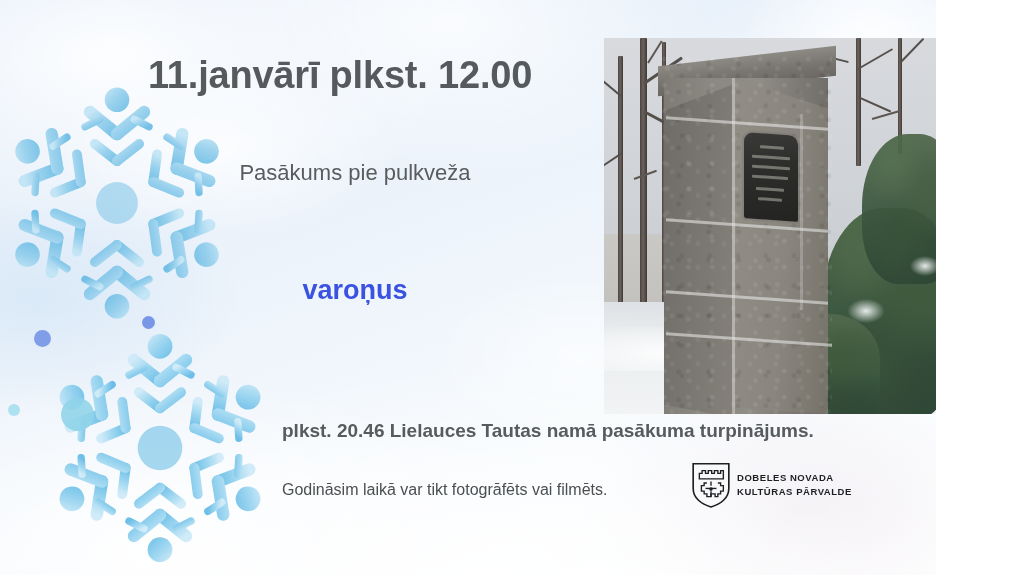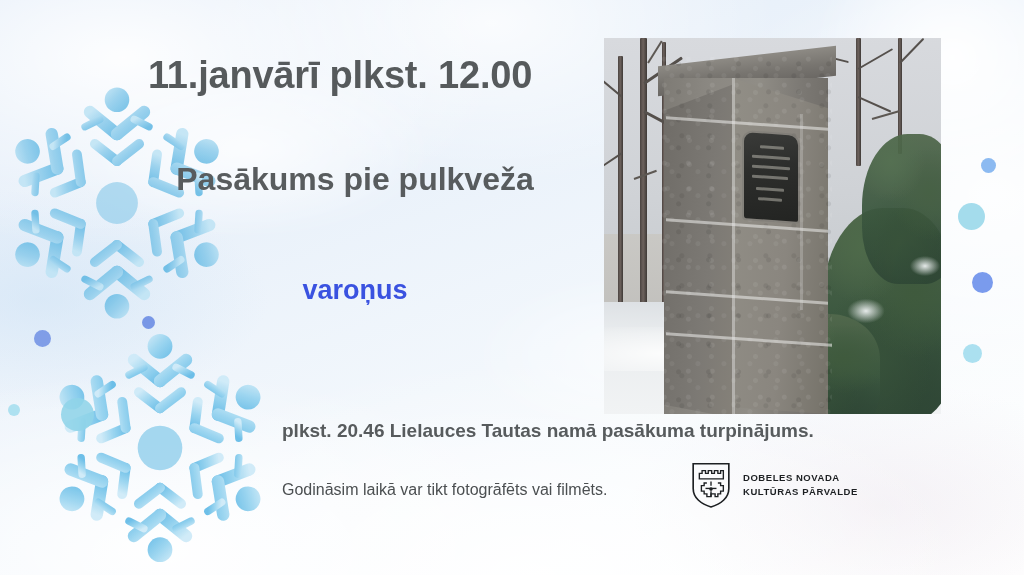--- a/index.html
+++ b/index.html
@@ -3,21 +3,21 @@
 <meta charset="utf-8">
 <title>Pasākums pie pulkveža Oskara Kalpaka piemineklja</title>
 <style>
   html, body {
     margin: 0;
     padding: 0;
     background: #ffffff;
   }
   #poster {
     position: relative;
-    width: 1024px;
+    width: 936px;
     height: 575px;
     overflow: hidden;
     font-family: "Liberation Sans", "DejaVu Sans", sans-serif;
     background: #86efac;
   }
 
   
   .bg-base {
     position: absolute;
     inset: 0;
@@ -172,22 +172,22 @@
     color: #565a5c;
     letter-spacing: -0.2px;
     white-space: nowrap;
   }
   #subtitle {
     position: absolute;
     left: 110px;
     top: 158px;
     width: 490px;
     text-align: center;
-    font-size: 32px;
-    font-weight: bold;
+    font-size: 22px;
+    font-weight: normal;
     color: #585c5e;
     line-height: 1.34;
   }
   #tagline {
     position: absolute;
     left: 110px;
     top: 272px;
     width: 490px;
     text-align: center;
     font-size: 27px;
@@ -214,21 +214,21 @@
     white-space: nowrap;
   }
 
   
   #logo {
     position: absolute;
     left: 690px;
     top: 461px;
     display: flex;
     align-items: center;
-    gap: 11px;
+    gap: 5px;
   }
   #logo-shield { width: 42px; height: 48px; flex: none; }
   #logo-shield svg { display: block; width: 100%; height: 100%; }
   #logo-text {
     font-size: 9.5px;
     font-weight: bold;
     line-height: 1.45;
     letter-spacing: 0.55px;
     color: #1d2023;
     white-space: nowrap;

